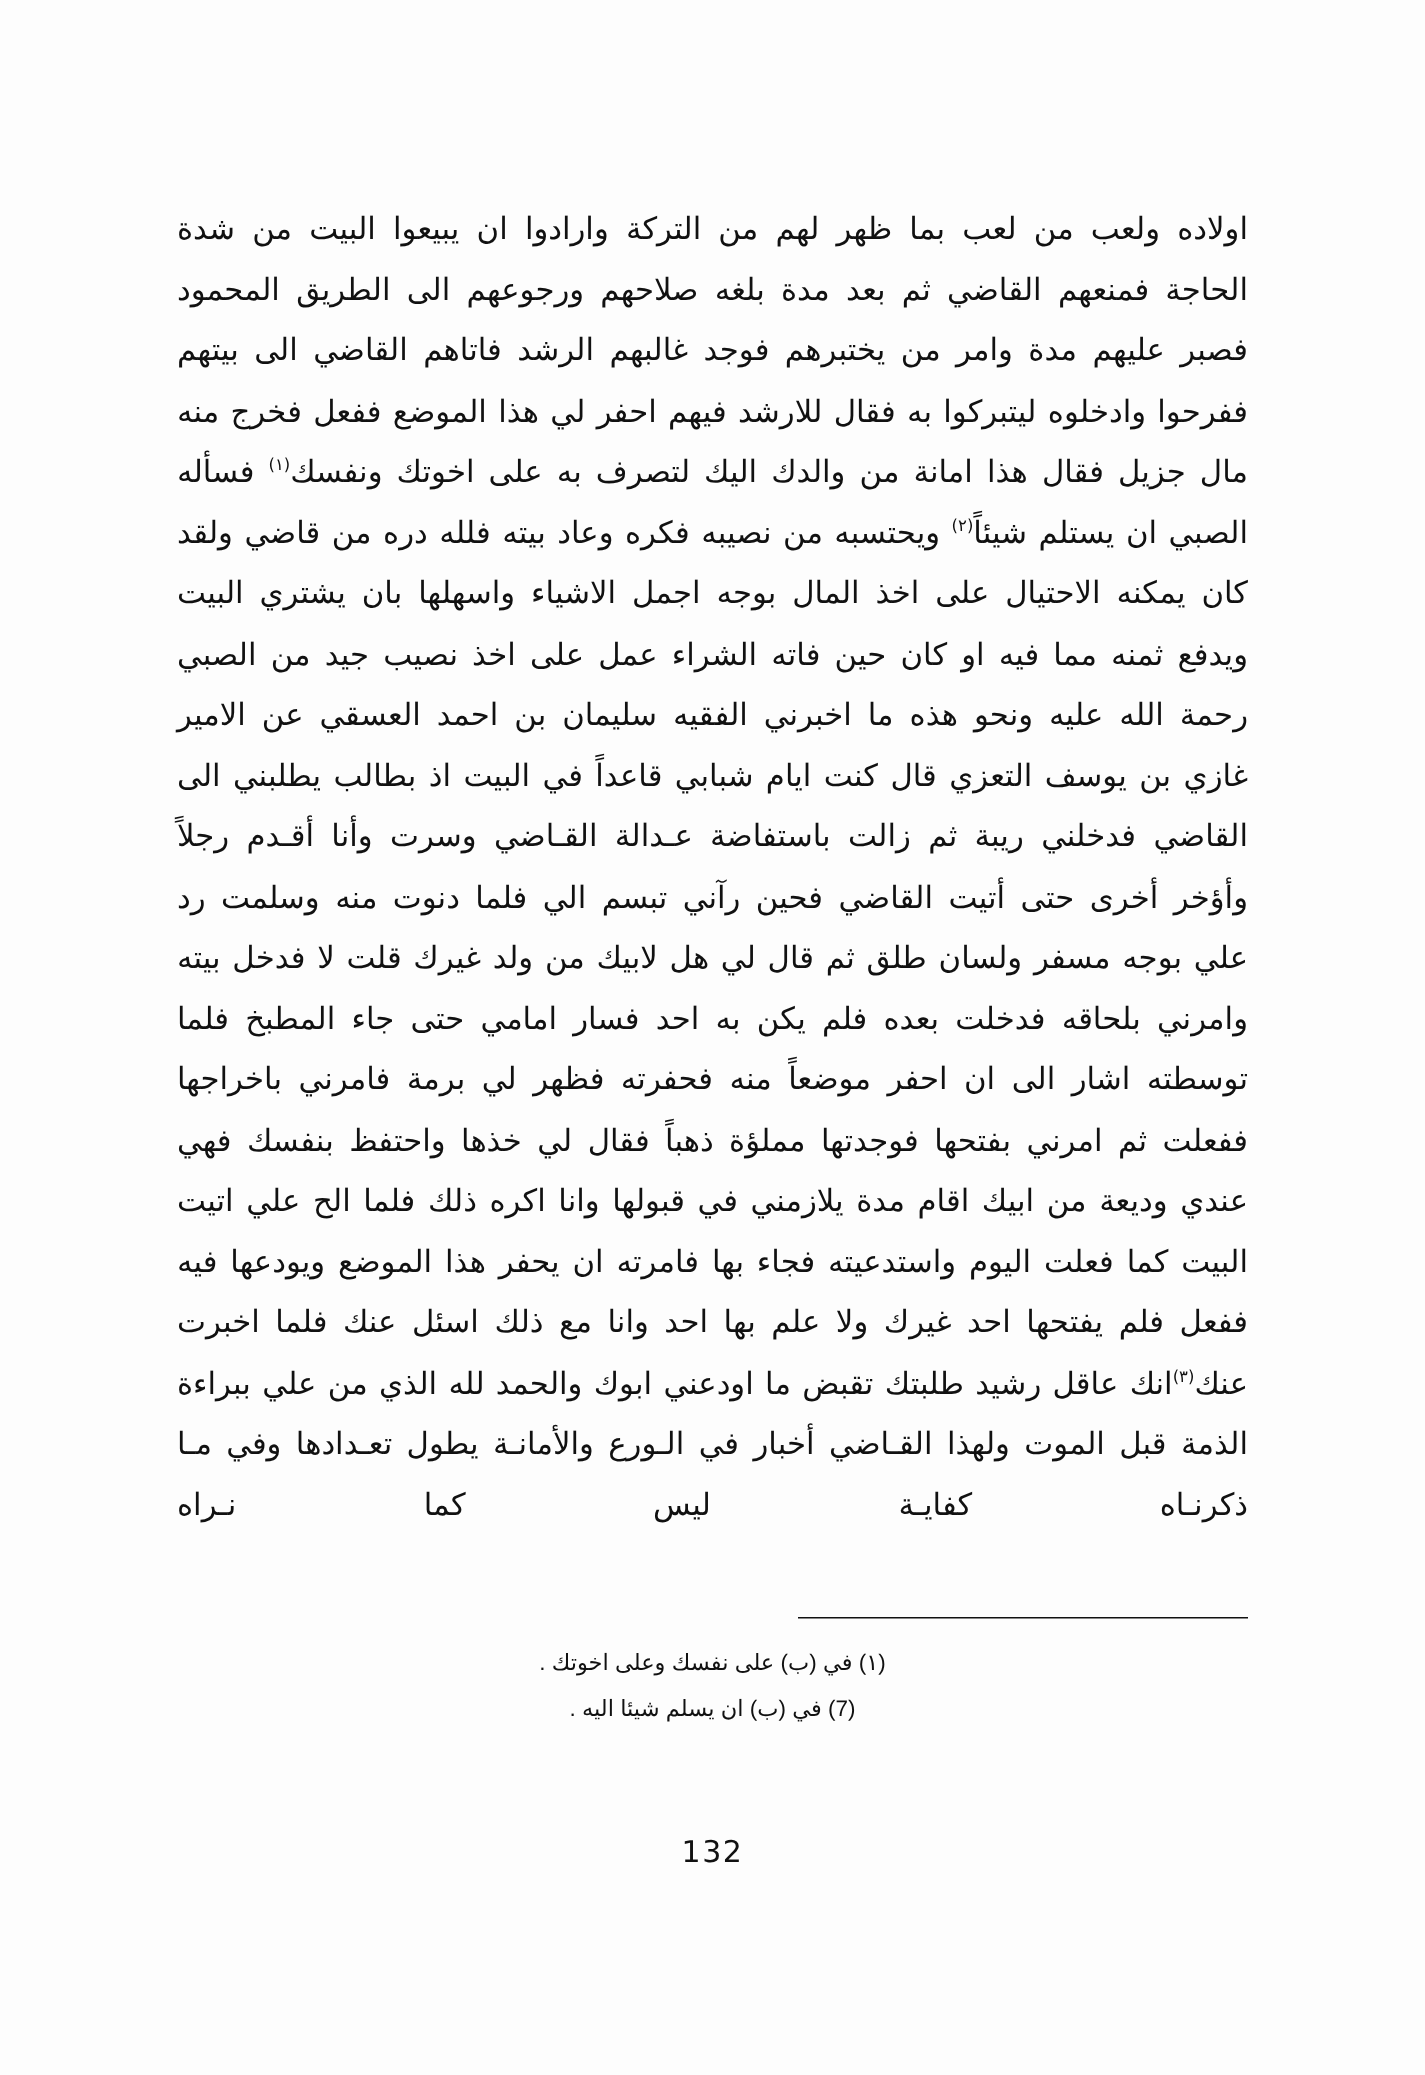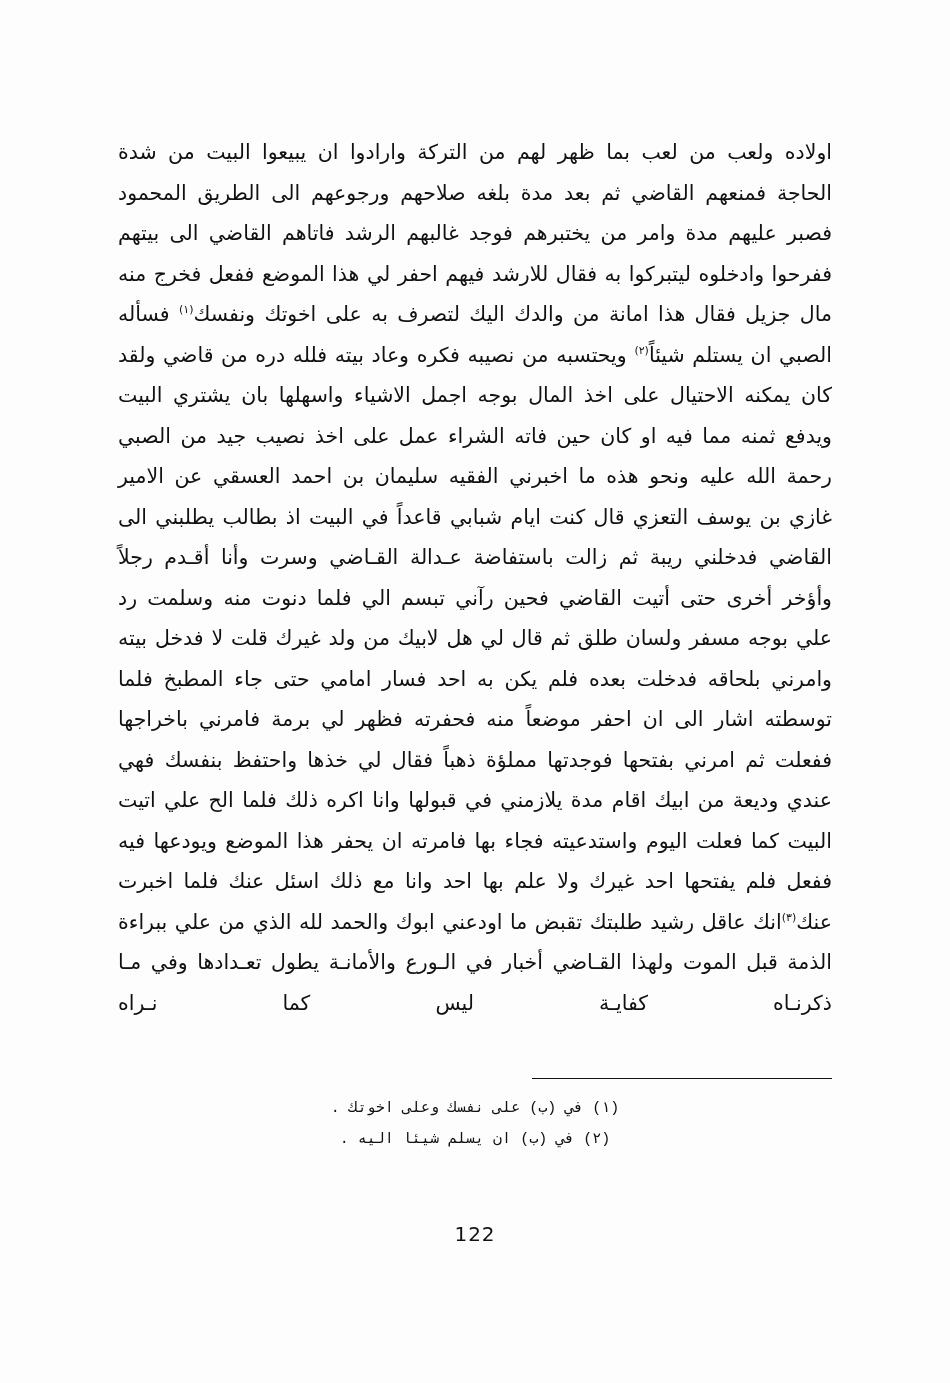--- a/index.html
+++ b/index.html
@@ -49,21 +49,21 @@
     width: 300px;
     height: 0;
     border-top: 1.6px solid #111;
   }
   .footnotes {
     position: absolute;
     top: 1093px;
     right: 118px;
     left: 118px;
     direction: rtl;
-    font-family: Liberation Mono, monospace;
+    font-family: Liberation Sans, sans-serif;
     font-size: 15px;
     line-height: 31px;
     color: #111111;
     text-align: center;
   }
   .footnotes .fn {
     display: block;
     text-align: center;
   }
   .page-number {
@@ -86,18 +86,18 @@
   <div class="content">
     <div class="body-text">
       <p><span>اولاده ولعب من لعب بما ظهر لهم من التركة وارادوا ان يبيعوا البيت من شدة الحاجة فمنعهم القاضي ثم بعد مدة بلغه صلاحهم ورجوعهم الى الطريق المحمود فصبر عليهم مدة وامر من يختبرهم فوجد غالبهم الرشد فاتاهم القاضي الى بيتهم ففرحوا وادخلوه ليتبركوا به فقال للارشد فيهم احفر لي هذا الموضع ففعل فخرج منه مال جزيل فقال هذا امانة من والدك اليك لتصرف به على اخوتك ونفسك</span><sup>(١)</sup> <span>فسأله الصبي ان يستلم شيئاً</span><sup>(٢)</sup> <span>ويحتسبه من نصيبه فكره وعاد بيته فلله دره من قاضي ولقد كان يمكنه الاحتيال على اخذ المال بوجه اجمل الاشياء واسهلها بان يشتري البيت ويدفع ثمنه مما فيه او كان حين فاته الشراء عمل على اخذ نصيب جيد من الصبي رحمة الله عليه ونحو هذه ما اخبرني الفقيه سليمان بن احمد العسقي عن الامير غازي بن يوسف التعزي قال كنت ايام شبابي قاعداً في البيت اذ بطالب يطلبني الى القاضي فدخلني ريبة ثم زالت باستفاضة عـدالة القـاضي وسرت وأنا أقـدم رجلاً وأؤخر أخرى حتى أتيت القاضي فحين رآني تبسم الي فلما دنوت منه وسلمت رد علي بوجه مسفر ولسان طلق ثم قال لي هل لابيك من ولد غيرك قلت لا فدخل بيته وامرني بلحاقه فدخلت بعده فلم يكن به احد فسار امامي حتى جاء المطبخ فلما توسطته اشار الى ان احفر موضعاً منه فحفرته فظهر لي برمة فامرني باخراجها ففعلت ثم امرني بفتحها فوجدتها مملؤة ذهباً فقال لي خذها واحتفظ بنفسك فهي عندي وديعة من ابيك اقام مدة يلازمني في قبولها وانا اكره ذلك فلما الح علي اتيت البيت كما فعلت اليوم واستدعيته فجاء بها فامرته ان يحفر هذا الموضع ويودعها فيه ففعل فلم يفتحها احد غيرك ولا علم بها احد وانا مع ذلك اسئل عنك فلما اخبرت عنك</span><sup>(٣)</sup><span>انك عاقل رشيد طلبتك تقبض ما اودعني ابوك والحمد لله الذي من علي ببراءة الذمة قبل الموت ولهذا القـاضي أخبار في الـورع والأمانـة يطول تعـدادها وفي مـا ذكرنـاه كفايـة ليس كما نـراه</span></p>
     </div>
   </div>
 
   <div class="rule"></div>
 
   <div class="footnotes">
     <span class="fn">(١) في (ب) على نفسك وعلى اخوتك .</span>
-    <span class="fn">(٢) في (ب) ان يسلم شيئا اليه .</span>
+    <span class="fn">(7) في (ب) ان يسلم شيئا اليه .</span>
   </div>
 
-  <div class="page-number">122</div>
+  <div class="page-number">132</div>
 
 </div>
 
 </body></html>

